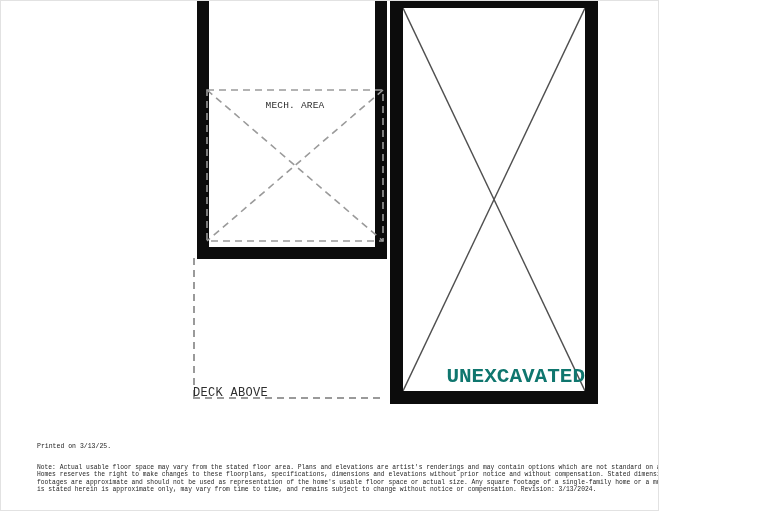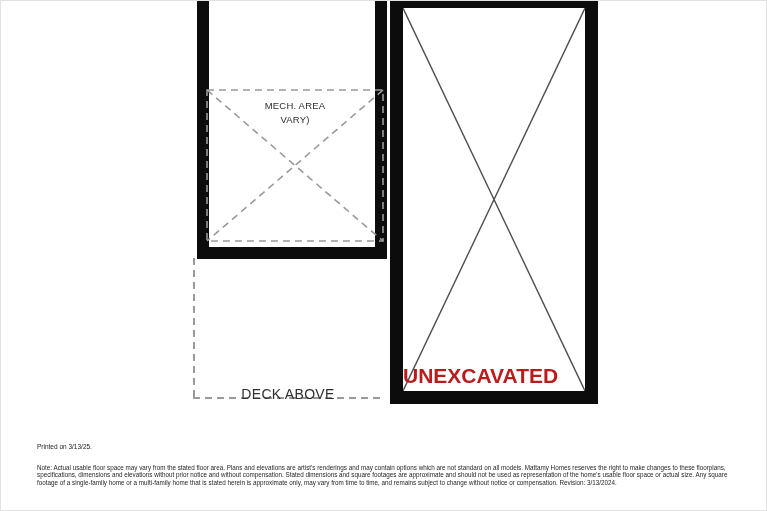--- a/index.html
+++ b/index.html
@@ -1,25 +1,25 @@
 <!DOCTYPE html>
 <html><head>
 <meta charset="utf-8">
 <style>
   html, body { margin: 0; padding: 0; background: #ffffff; }
   * { box-sizing: border-box; }
 
   .canvas {
     position: relative;
-    width: 767px;
+    width: 659px;
     height: 511px;
     background: #ffffff;
     border: 1px solid #e2e2e2;
     overflow: hidden;
-    font-family: Liberation Sans, sans-serif;
+    font-family: Liberation Mono, monospace;
   }
 
   
   .room-left {
     position: absolute;
     left: 196px; top: -14px;
     width: 190px; height: 272px;
     border: 12px solid #0c0c0c;
     background: #ffffff;
   }
@@ -29,25 +29,25 @@
     left: 389px; top: -6px;
     width: 208px; height: 409px;
     border: 13px solid #0c0c0c;
     background: #ffffff;
   }
   .unexcavated-box svg { position: absolute; left: 0; top: 0; width: 100%; height: 100%; }
   .unexcavated-label {
     position: absolute;
     left: 0; bottom: 3px;
     width: 100%;
-    text-align: left;
+    text-align: right;
     font-weight: bold;
     font-size: 21px;
     letter-spacing: 0px;
-    color: #b91c1c;
+    color: #0f766e;
     white-space: nowrap;
   }
 
   
   .mech-area {
     position: absolute;
     left: 205px; top: 88px;
     width: 178px; height: 153px;
   }
   .mech-area svg { position: absolute; left: 0; top: 0; }
@@ -73,22 +73,21 @@
   .deck-line-bottom {
     position: absolute;
     left: 192px; top: 396px;
     width: 190px; height: 2px;
     background: repeating-linear-gradient(to right, #9a9a9a 0 7px, transparent 7px 12px);
   }
   .deck-label {
     position: absolute;
     left: 192px; top: 385px;
     width: 190px;
-    text-align: center;
-    font-size: 14px;
+    font-size: 12px;
     color: #2e2e2e;
     letter-spacing: 0.3px;
     background: transparent;
   }
 
   
   .printed-on {
     position: absolute;
     left: 36px; top: 442px;
     font-size: 6.5px;
@@ -112,21 +111,20 @@
   <div class="room-left"></div>
 
   <div class="mech-area">
     <svg width="178" height="153" viewBox="0 0 178 153">
       <rect x="1" y="1" width="176" height="151" fill="none" stroke="#9a9a9a" stroke-width="1.6" stroke-dasharray="7 5"></rect>
       <line x1="1" y1="1" x2="177" y2="152" stroke="#9a9a9a" stroke-width="1.6" stroke-dasharray="7 5"></line>
       <line x1="177" y1="1" x2="1" y2="152" stroke="#9a9a9a" stroke-width="1.6" stroke-dasharray="7 5"></line>
     </svg>
     <div class="mech-label">
       <span>MECH. AREA</span>
-      <span>VARY)</span>
     </div>
   </div>
 
   <div class="deck-line-left"></div>
   <div class="deck-line-bottom"></div>
   <div class="deck-label">DECK ABOVE</div>
 
   <div class="unexcavated-box">
     <svg viewBox="0 0 182 383" preserveAspectRatio="none">
       <line x1="0" y1="0" x2="182" y2="383" stroke="#4f4f4f" stroke-width="1.4" vector-effect="non-scaling-stroke"></line>

